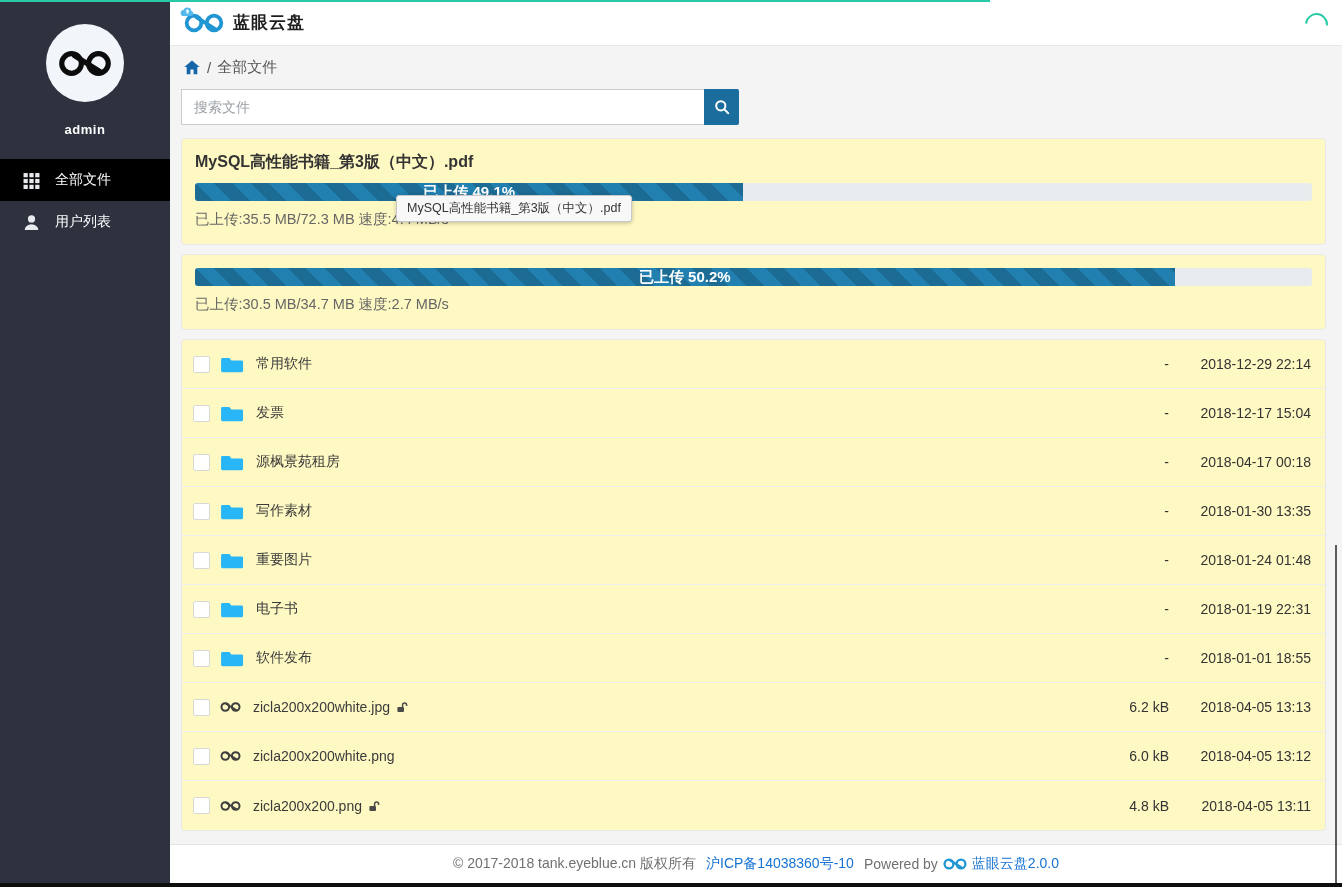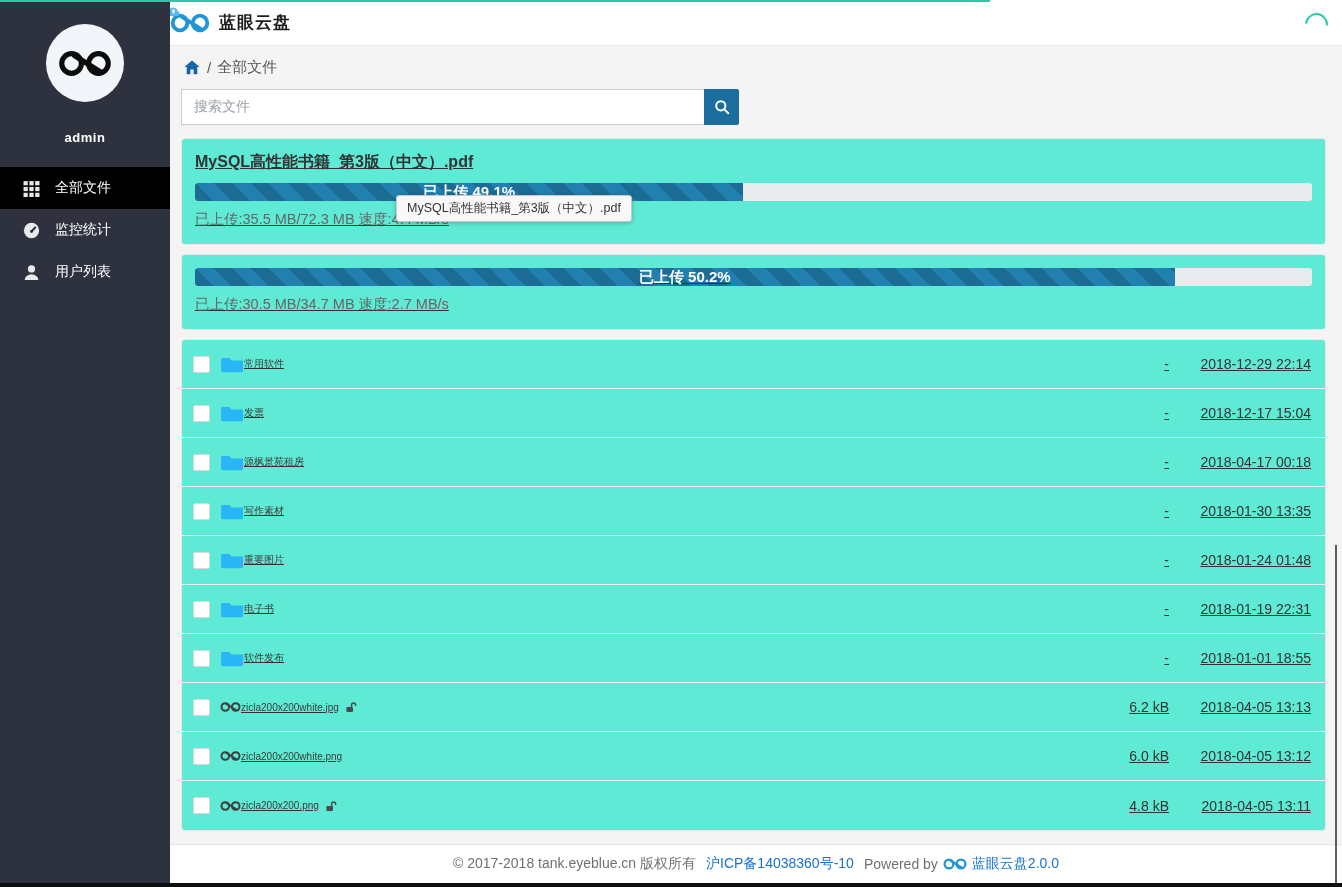--- a/index.html
+++ b/index.html
@@ -25,35 +25,35 @@
   .sidebar {
     position: absolute; left: 0; top: 0; width: 170px; height: 883px;
     background: #2d323e; color: #fff; z-index: 10;
   }
   .avatar-wrap { text-align: center; padding-top: 24px; }
   .avatar {
     width: 78px; height: 78px; border-radius: 50%; background: #f2f6fa;
     margin: 0 auto; display: flex; align-items: center; justify-content: center;
   }
   .avatar svg { color: #0c0c0c; }
-  .username { color: #fff; font-size: 13px; font-weight: bold; margin-top: 28px; letter-spacing: .5px; }
+  .username { color: #fff; font-size: 13px; font-weight: bold; margin-top: 20px; letter-spacing: .5px; }
   .nav { margin-top: 22px; }
   .nav-item {
     height: 42px; display: flex; align-items: center; padding-left: 23px;
     color: #fff; font-size: 14px; cursor: pointer;
   }
   .nav-item.active { background: #000; }
   .nav-icon { width: 17px; height: 17px; margin-right: 15px; display: inline-flex; color: #e8eaed; }
   .nav-icon svg { width: 100%; height: 100%; }
 
   
   .main { margin-left: 170px; height: 883px; display: flex; flex-direction: column; }
   .header {
     height: 46px; background: #fff; border-bottom: 1px solid #e9e9e9;
-    display: flex; align-items: center; position: relative; flex: 0 0 auto;
+    display: flex; align-items: center; padding-left: 14px; position: relative; flex: 0 0 auto;
   }
   .brand-logo { position: relative; width: 40px; height: 24px; color: #2196d3; }
   .brand-logo .cloud-badge { position: absolute; left: -4px; top: -5px; }
   .brand-title { font-size: 17px; font-weight: bold; color: #1d1d1d; margin-left: 9px; letter-spacing: 1px; }
 
   .content { padding: 11px 16px 0 11px; flex: 1 1 auto; }
 
   .breadcrumb { display: flex; align-items: center; margin: 1px 0 12px 3px; font-size: 15px; color: #555; }
   .breadcrumb .sep { margin: 0 6px 0 7px; color: #555; }
 
@@ -61,31 +61,31 @@
   .btn-group { display: flex; gap: 5px; }
   .btn {
     background: #1b6d9d; color: #fff; border: none; border-radius: 3px;
     height: 30px; padding: 0 13px; font-size: 14px; font-family: inherit;
     display: inline-flex; align-items: center; gap: 7px; cursor: pointer;
   }
   .btn .plus-glyph { font-size: 16px; font-weight: bold; line-height: 1; }
   .search-group { display: flex; width: 558px; }
   .search-input {
     flex: 1; height: 36px; border: 1px solid #ccc; border-right: none;
-    padding: 0 12px; font-size: 14px; font-family: Liberation Serif, serif; color: #333; background: #fff; outline: none;
+    padding: 0 12px; font-size: 14px; font-family: Liberation Sans, sans-serif; color: #333; background: #fff; outline: none;
   }
   .search-input::placeholder { color: #9aa0a6; }
   .search-btn {
     width: 35px; height: 36px; background: #1b6d9d; border: none; border-radius: 0 2px 2px 0;
     display: flex; align-items: center; justify-content: center; cursor: pointer;
   }
 
   
   .card {
-    background: #5eead4; border: 1px solid #e8e8e8; border-radius: 4px; text-decoration: underline;
+    background: #fef9c3; border: 1px solid #e8e8e8; border-radius: 4px;
   }
   .upload-card { padding: 13px 13px 15px; margin-bottom: 9px; position: relative; }
   .upload-title { font-size: 16px; font-weight: bold; color: #333; margin-bottom: 10px; }
   .progress { height: 18px; background: #e9ecef; border-radius: 3px; }
   .progress-fill {
     height: 100%; border-radius: 3px 0 0 3px;
     background-color: #2180b0;
     background-image: repeating-linear-gradient(45deg, rgba(0,0,0,.16) 0 13px, transparent 13px 26px);
     display: flex; align-items: center; justify-content: center;
   }
@@ -104,21 +104,21 @@
     height: 49px; display: flex; align-items: center;
     padding: 0 14px 0 11px; border-bottom: 1px solid #efefef;
   }
   .file-row:last-child { border-bottom: none; }
   .checkbox {
     width: 17px; height: 17px; border: 1px solid #d8d8d8; border-radius: 2px;
     background: #fff; flex: 0 0 auto; cursor: pointer;
   }
   .row-icon { margin-left: 10px; display: inline-flex; align-items: center; flex: 0 0 auto; }
   .file-logo-icon { color: #3f3f3f; }
-  .row-name { margin-left: 0; font-size: 10px; color: #3b3b3b; display: inline-flex; align-items: center; gap: 6px; }
+  .row-name { margin-left: 12px; font-size: 14px; color: #3b3b3b; display: inline-flex; align-items: center; gap: 6px; }
   .unlock { display: inline-flex; color: #4a4a4a; }
   .col-size { margin-left: auto; width: 90px; text-align: right; font-size: 14px; color: #333; }
   .col-date { width: 142px; text-align: right; font-size: 14px; color: #333; }
 
   
   .footer {
     height: 39px; background: #fff; border-top: 1px solid #e4e4e4;
     display: flex; align-items: center; justify-content: center; gap: 10px;
     font-size: 14px; color: #707070; flex: 0 0 auto;
   }
@@ -167,30 +167,20 @@
             <rect x="11.5" y="6.5" width="4" height="4"></rect>
             <rect x="0.5" y="12" width="4" height="4"></rect>
             <rect x="6" y="12" width="4" height="4"></rect>
             <rect x="11.5" y="12" width="4" height="4"></rect>
           </svg>
       </span>
       <span>全部文件</span>
     </div>
     <div class="nav-item">
       <span class="nav-icon">
-        <svg viewBox="0 0 16 16">
-            <circle cx="8" cy="8" r="7.2" fill="currentColor"></circle>
-            <line x1="8" y1="9" x2="12" y2="4.6" stroke="#2d323e" stroke-width="2"></line>
-            <circle cx="8" cy="9" r="1.4" fill="#2d323e"></circle>
-          </svg>
-      </span>
-      <span>监控统计</span>
-    </div>
-    <div class="nav-item">
-      <span class="nav-icon">
         <svg viewBox="0 0 16 16" fill="currentColor">
             <circle cx="8" cy="4.6" r="3.4"></circle>
             <path d="M1.6 15 a6.4 5.4 0 0 1 12.8 0 z"></path>
           </svg>
       </span>
       <span>用户列表</span>
     </div>
   </nav>
 </aside>
 

